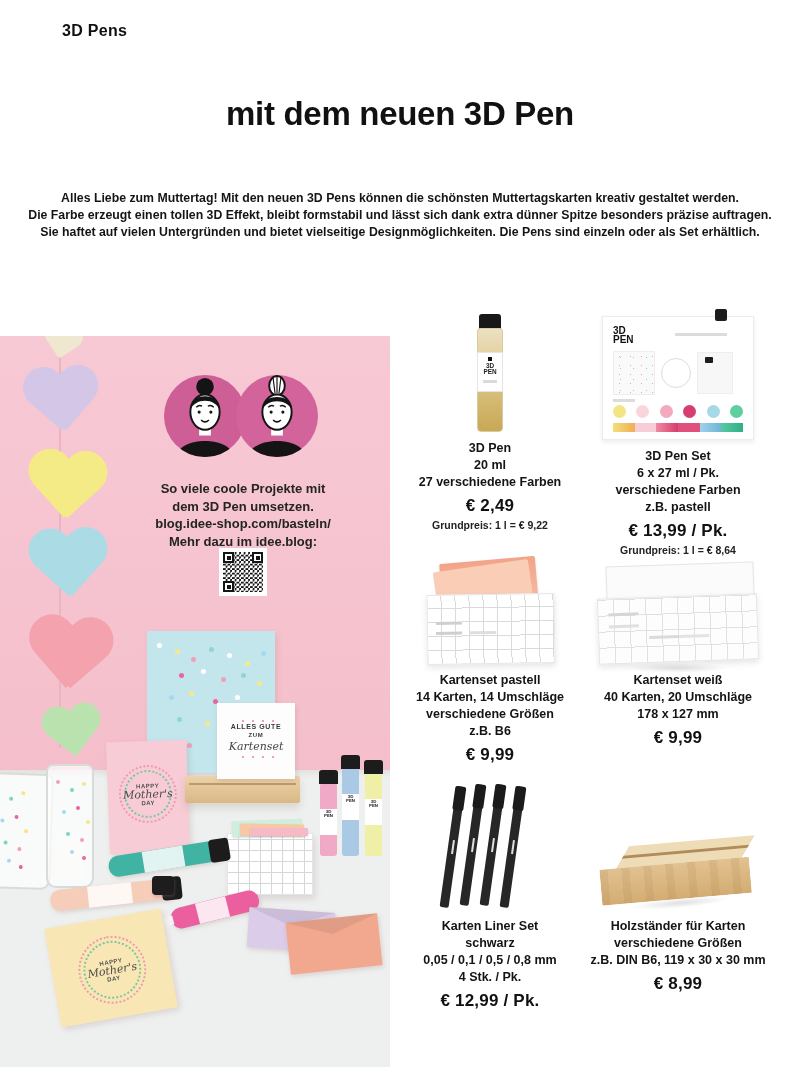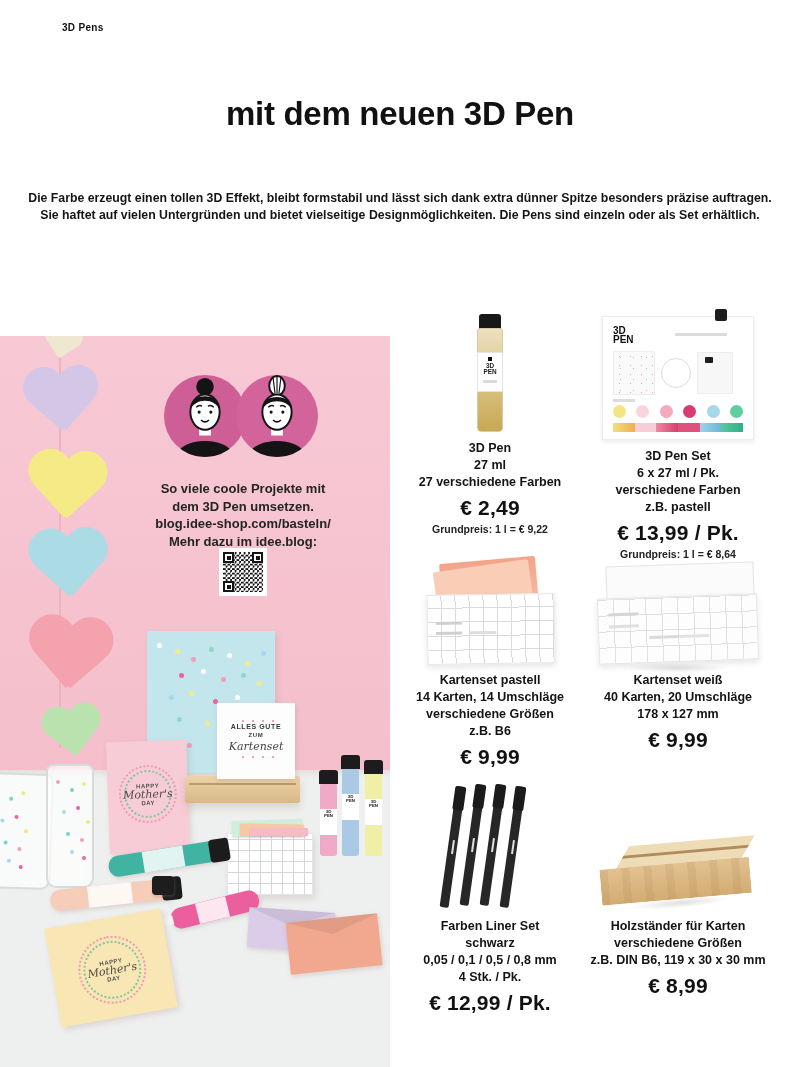--- a/index.html
+++ b/index.html
@@ -1,19 +1,19 @@
 <!DOCTYPE html>
 <html><head>
 <meta charset="utf-8">
 <style>
   html,body{margin:0;padding:0;background:#fff}
   #page{position:relative;width:800px;height:1067px;background:#fff;overflow:hidden;
         font-family:"Liberation Sans","DejaVu Sans",sans-serif;color:#111}
   
-  .section-label{position:absolute;left:62px;top:22px;font-size:10px;font-weight:700;letter-spacing:.3px}
+  .section-label{position:absolute;left:62px;top:22px;font-size:16px;font-weight:700;letter-spacing:.3px}
   .title{position:absolute;left:0;right:0;top:94px;text-align:center;font-weight:800;
          font-size:33px;line-height:39px;letter-spacing:-.3px}
   .intro{position:absolute;left:0;right:0;top:190px;text-align:center;font-size:12.3px;
          font-weight:700;line-height:16.8px;color:#151515}
   
   #photo{position:absolute;left:0;top:336px;width:390px;height:749px;background:#eef0ef;overflow:hidden}
   .wall{position:absolute;left:0;top:0;right:0;height:434px;background:linear-gradient(180deg,#f7c9d5,#f4bfcb)}
   .wall::after{content:"";position:absolute;left:0;right:0;bottom:-8px;height:8px;background:linear-gradient(180deg,rgba(120,90,90,.10),transparent)}
   .string{position:absolute;left:59px;top:0;width:2px;height:412px;background:#ecb3c3}
   .heart{position:absolute;width:calc(var(--s)*1px);height:calc(var(--s)*.92px)}
@@ -77,21 +77,21 @@
   .wreath{position:absolute;border-radius:50%;border:2px dotted #ef9ab4}
   .wreath::before{content:"";position:absolute;inset:3px;border-radius:50%;border:2px dotted #7fc69a;transform:rotate(22deg)}
   .wreath .sc{position:absolute;inset:0;display:flex;flex-direction:column;align-items:center;justify-content:center}
   .sc .s1,.sc .s3{font-size:6px;font-weight:800;text-transform:uppercase;letter-spacing:.5px;color:#555}
   .sc .s2{font-family:"DejaVu Serif",serif;font-style:italic;font-size:11px;color:#4a4a4a;line-height:11px}
   
   .cell{position:absolute;width:176px;text-align:center}
   .imgbox{display:flex;align-items:flex-end;justify-content:center;margin-bottom:8px;position:relative}
   .h122{height:122px}.h108{height:108px}.h124{height:124px}
   .pline{font-size:12.5px;font-weight:700;line-height:17px;color:#141414}
-  .price{font-size:21px;font-weight:800;margin-top:5px;letter-spacing:.2px}
+  .price{font-size:17px;font-weight:800;margin-top:5px;letter-spacing:.2px}
   .gp{font-size:10.5px;font-weight:700;margin-top:3px;color:#222}
   
   .tube{position:relative;width:26px;height:118px}
   .tube .tcap{position:absolute;left:2px;top:0;width:22px;height:15px;background:#181818;border-radius:3px 3px 1px 1px}
   .tube .tbody{position:absolute;left:0;top:14px;width:26px;height:104px;border-radius:3px 3px 4px 4px;
         border:1px solid #d6cca4;box-sizing:border-box;
         background:linear-gradient(180deg,#ece0c0,#dcc78c 45%,#c9a854)}
   .tube .tlabel{position:absolute;left:0;right:0;top:38px;height:40px;background:#fff;border:1px solid #e4e4e4;
         box-sizing:border-box;text-align:center;padding-top:3px}
   .tlabel .dotlogo{display:block;width:4px;height:4px;background:#111;margin:1px auto 2px}
@@ -151,20 +151,21 @@
 
 <div id="page">
 
   <div class="section-label">3D Pens</div>
 
   <div class="title">
     <div>mit dem neuen 3D Pen</div>
   </div>
 
   <div class="intro">
+    <div>Alles Liebe zum Muttertag! Mit den neuen 3D Pens können die schönsten Muttertagskarten kreativ gestaltet werden.</div>
     <div>Die Farbe erzeugt einen tollen 3D Effekt, bleibt formstabil und lässt sich dank extra dünner Spitze besonders präzise auftragen.</div>
     <div>Sie haftet auf vielen Untergründen und bietet vielseitige Designmöglichkeiten. Die Pens sind einzeln oder als Set erhältlich.</div>
   </div>
 
   <div id="photo">
     <div class="wall"></div>
     <div class="string"></div>
 
     <div class="heart" style="--s:40;--c:#efe7cf;left:42px;top:-10px;transform:rotate(12deg)"></div>
     <div class="heart" style="--s:78;--c:#d3c6e6;left:23px;top:32px;transform:rotate(-4deg)"></div>
@@ -300,21 +301,21 @@
         <i class="tcap"></i>
         <i class="tbody"></i>
         <div class="tlabel">
           <i class="dotlogo"></i>
           <div class="microtext" style="transform:scale(.8)"><span>3D</span><br><span>PEN</span></div>
           <i class="smudge"></i>
         </div>
       </div>
     </div>
     <div class="pline">3D Pen</div>
-    <div class="pline">27 ml</div>
+    <div class="pline">20 ml</div>
     <div class="pline">27 verschiedene Farben</div>
     <div class="price">€ 2,49</div>
     <div class="gp">Grundpreis: 1 l = € 9,22</div>
   </div>
 
   <div class="cell" style="left:590px;top:318px">
     <div class="imgbox h122">
       <div class="setbox">
         <i class="tag"></i>
         <div class="brand"><span>3D</span><br><span>PEN</span></div>
@@ -385,21 +386,21 @@
 
   <div class="cell" style="left:402px;top:786px">
     <div class="imgbox h124">
       <div class="liners">
         <i style="left:18px;top:2px"></i>
         <i style="left:38px;top:0"></i>
         <i style="left:58px;top:0"></i>
         <i style="left:78px;top:2px"></i>
       </div>
     </div>
-    <div class="pline">Farben Liner Set</div>
+    <div class="pline">Karten Liner Set</div>
     <div class="pline">schwarz</div>
     <div class="pline">0,05 / 0,1 / 0,5 / 0,8 mm</div>
     <div class="pline">4 Stk. / Pk.</div>
     <div class="price">€ 12,99 / Pk.</div>
   </div>
 
   <div class="cell" style="left:590px;top:786px">
     <div class="imgbox h124">
       <div class="wood">
         <i class="wtop"></i>

